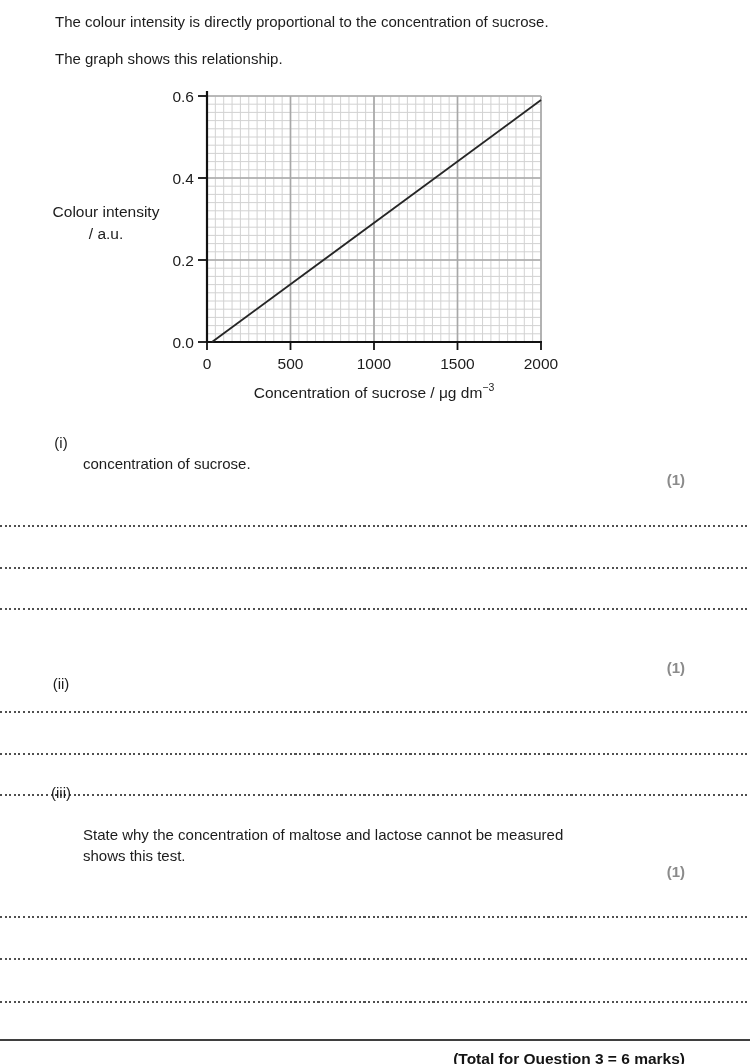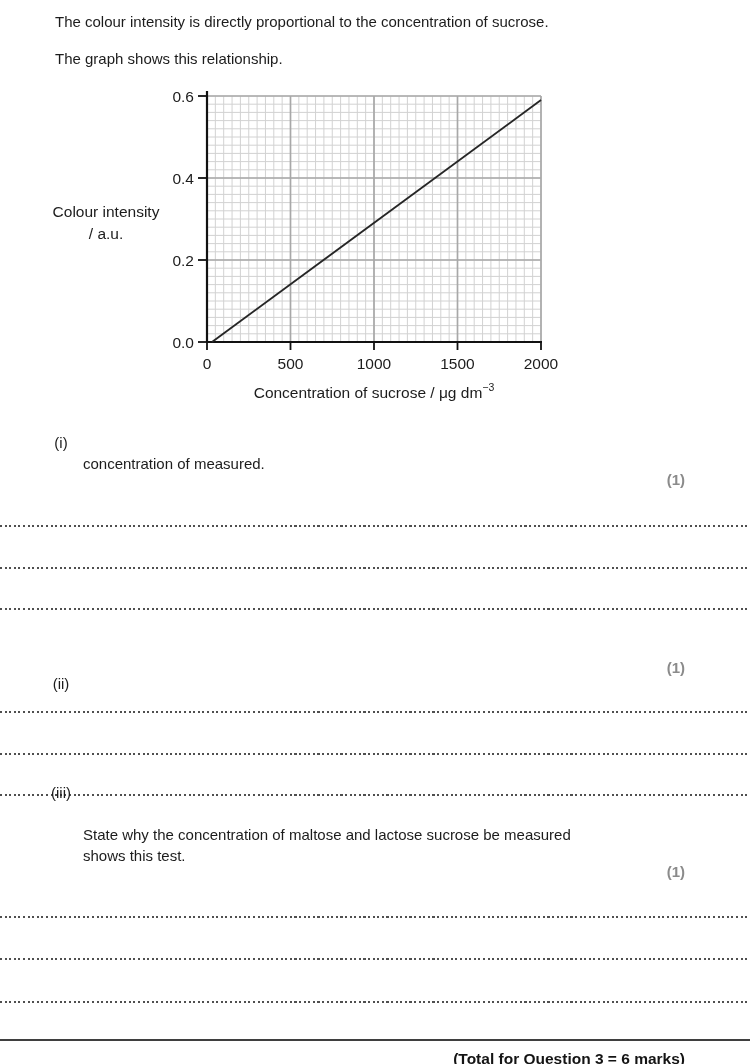--- a/index.html
+++ b/index.html
@@ -188,36 +188,36 @@
         <text x="194" y="19.5" text-anchor="end" font-size="15.5" fill="#1c1c1c">0.6</text>
       </g>
     <text x="106" y="135" text-anchor="middle" font-size="15.5" fill="#1c1c1c">Colour intensity</text>
     <text x="106" y="157" text-anchor="middle" font-size="15.5" fill="#1c1c1c">/ a.u.</text>
     <text x="374" y="316" text-anchor="middle" font-size="15.5" fill="#1c1c1c"><tspan>Concentration of sucrose / μg dm</tspan><tspan dy="-7" font-size="10.5">−3</tspan></text>
   </svg>
 
   <span class="q-numeral" style="top:432px">(i)</span>
   <div class="q-text" style="top:432px">
     <br>
-    <span>concentration of measured.</span>
+    <span>concentration of sucrose.</span>
   </div>
   <span class="marks" style="top:471px">(1)</span>
   <div class="dotted" style="top:525px"></div>
   <div class="dotted" style="top:567px"></div>
   <div class="dotted" style="top:608px"></div>
 
   <span class="q-numeral" style="top:673px">(ii)</span>
   <span class="marks" style="top:659px">(1)</span>
   <div class="dotted" style="top:711px"></div>
   <div class="dotted" style="top:753px"></div>
   <div class="dotted" style="top:794px"></div>
 
   <span class="q-numeral" style="top:782px">(iii)</span>
   <div class="q-text" style="top:824px">
-    <span>State why the concentration of maltose and lactose sucrose be measured</span><br>
+    <span>State why the concentration of maltose and lactose cannot be measured</span><br>
     <span>shows this test.</span>
   </div>
   <span class="marks" style="top:863px">(1)</span>
   <div class="dotted" style="top:916px"></div>
   <div class="dotted" style="top:958px"></div>
   <div class="dotted" style="top:1001px"></div>
 
   <div class="total" style="top:1021px">(Total for Question 3 = 6 marks)</div>
   <div class="rule" style="top:1039px"></div>
 

